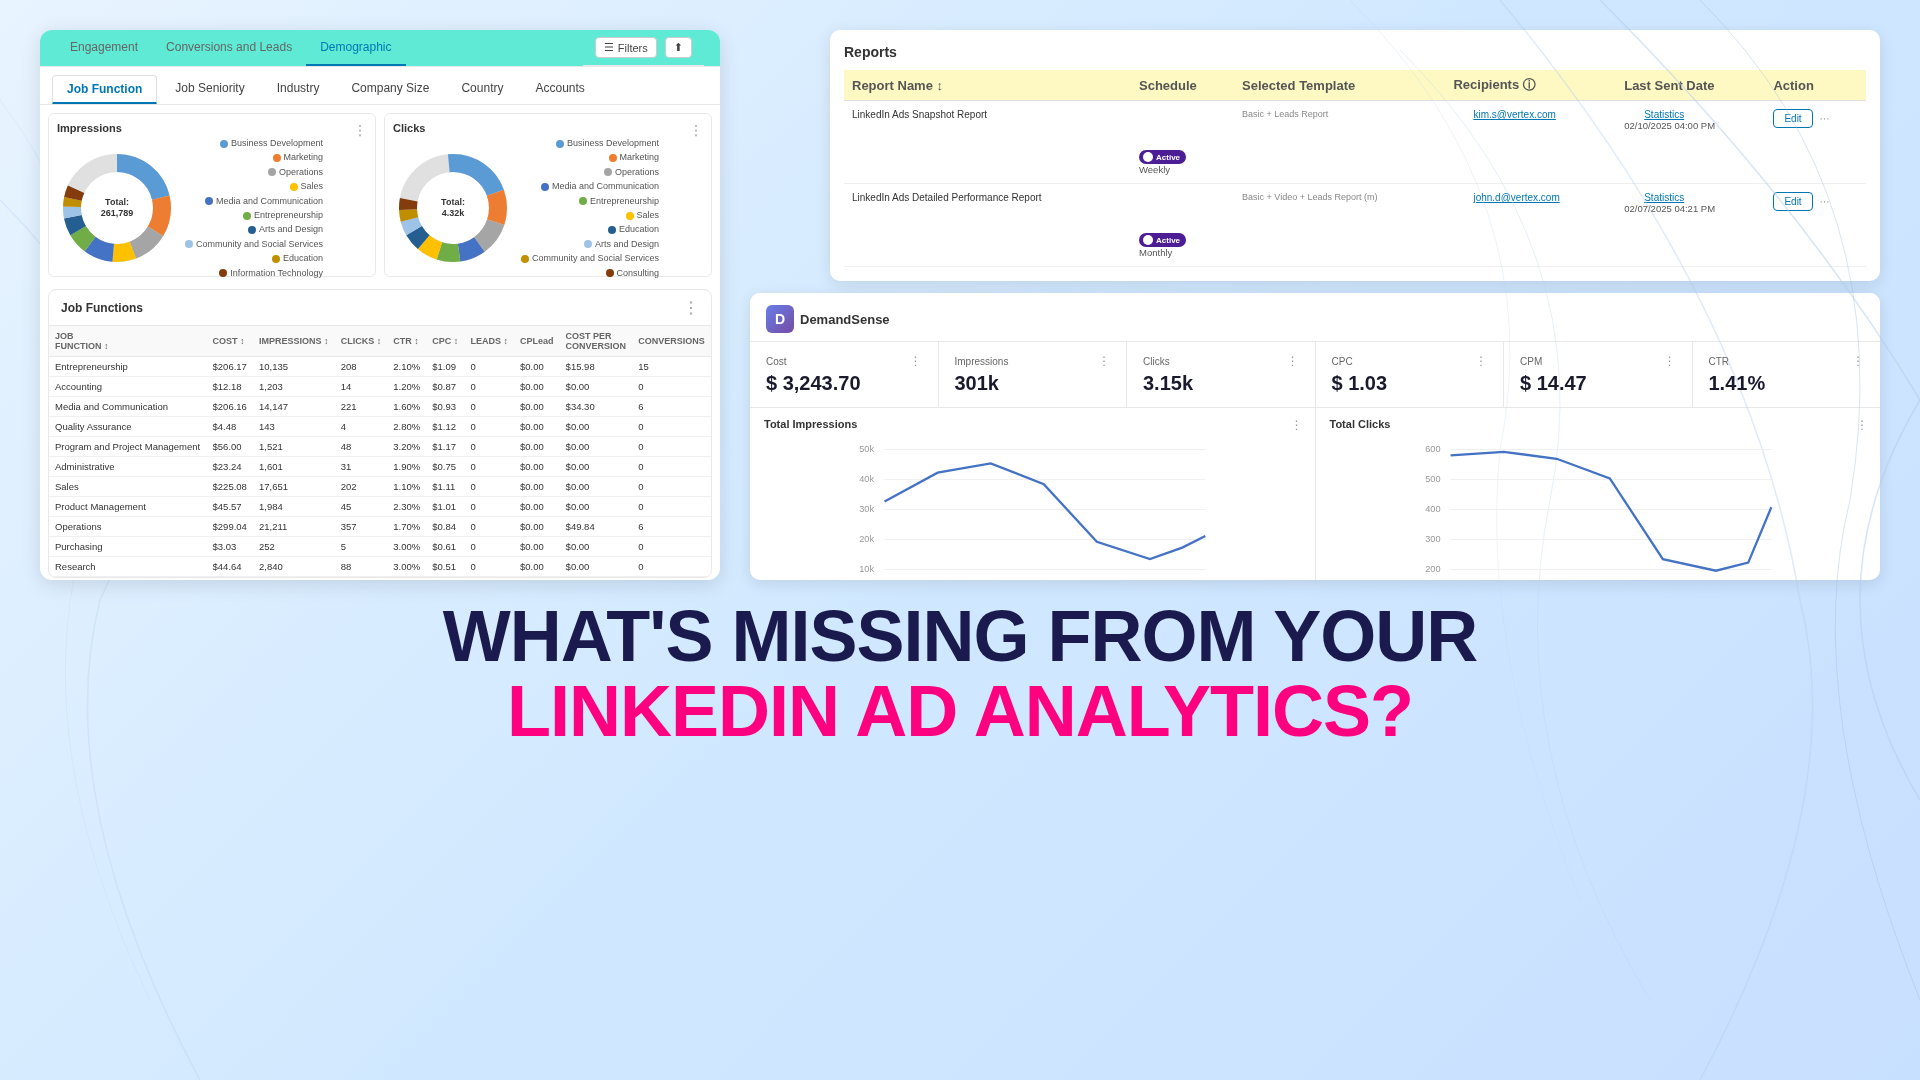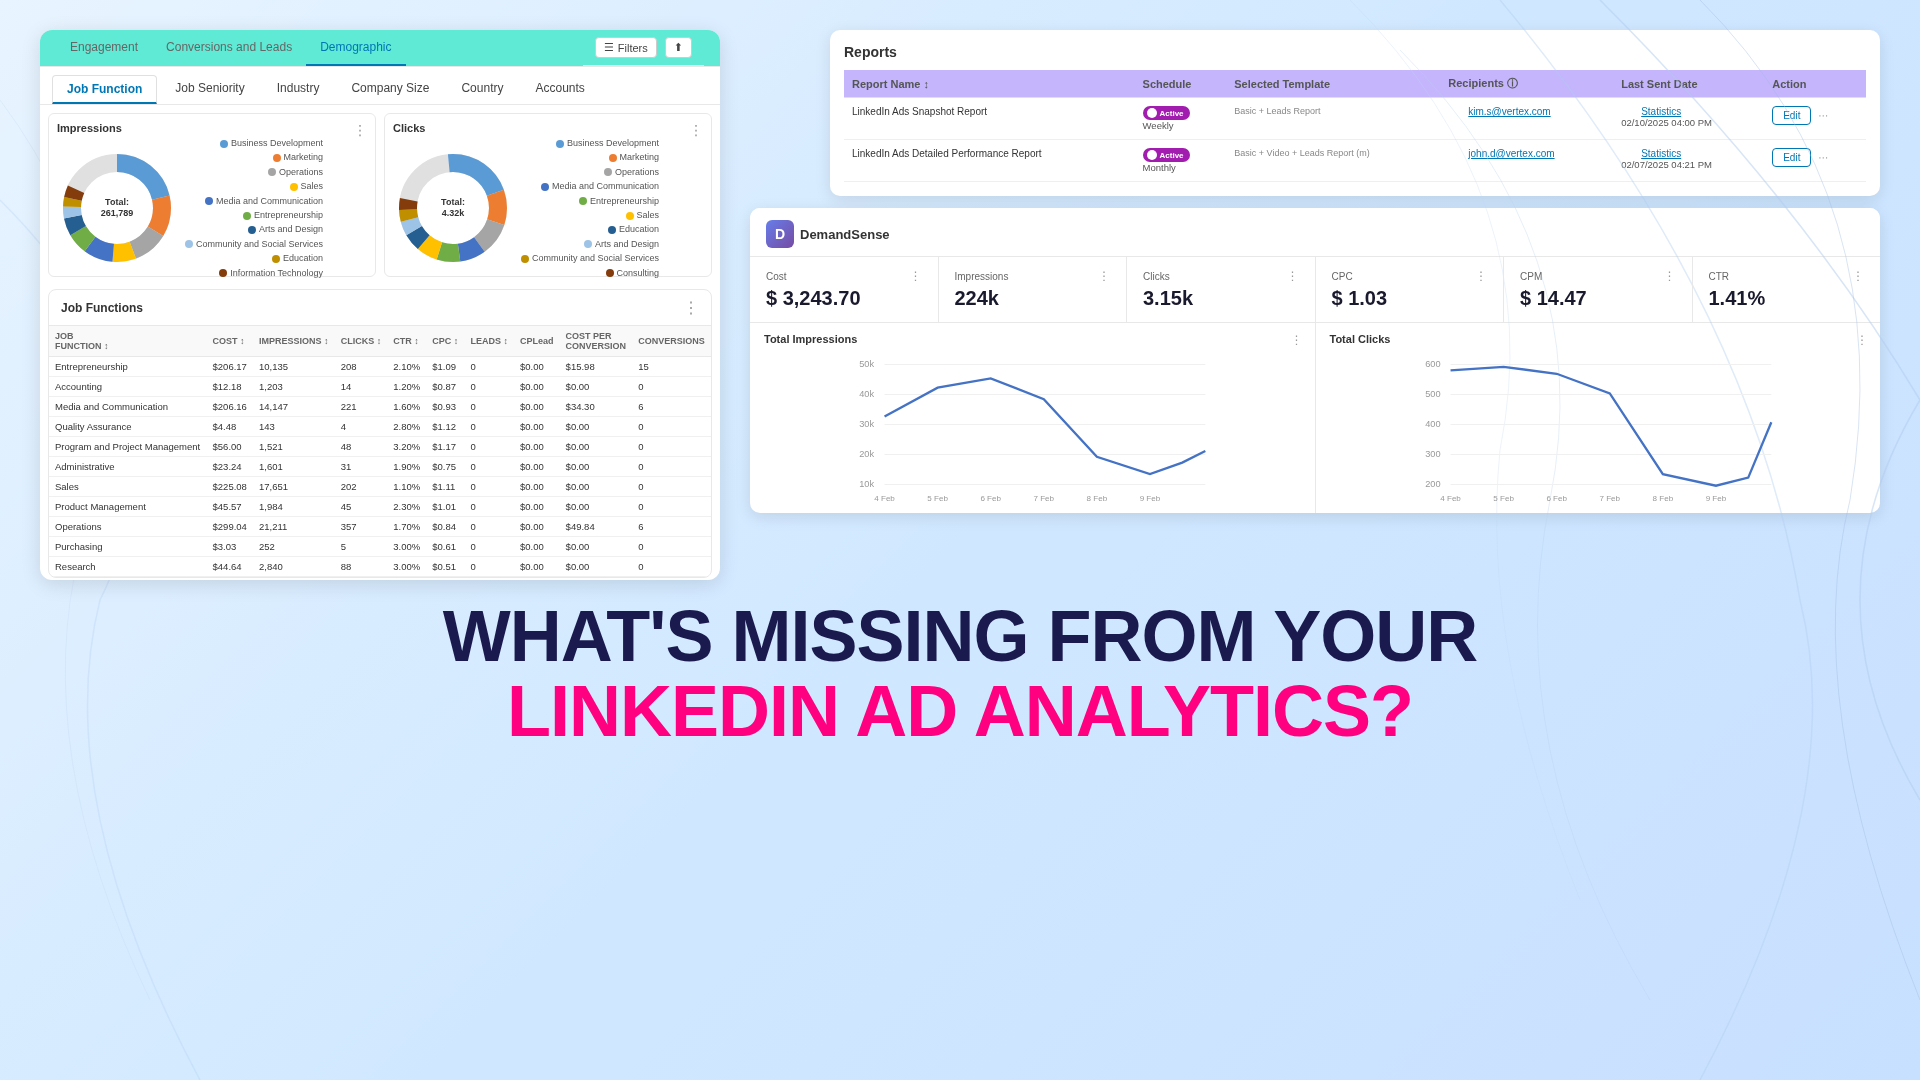--- a/index.html
+++ b/index.html
@@ -214,27 +214,27 @@
       font-weight: 600;
       color: #333;
       margin-bottom: 10px;
     }
     .reports-table {
       width: 100%;
       font-size: 10px;
       border-collapse: collapse;
     }
     .reports-table th {
-      background: #c4b5fd;
+      background: #fef9c3;
       padding: 6px 8px;
       text-align: left;
       color: #555;
       font-weight: 600;
       border-bottom: 1px solid #e0e0e0;
-      font-size: 11px;
+      font-size: 13px;
     }
     .reports-table td {
       padding: 8px 8px;
       border-bottom: 1px solid #efefef;
       vertical-align: top;
       font-size: 10px;
     }
     .report-name {
       font-weight: 500;
       color: #333;
@@ -387,27 +387,28 @@
       font-weight: 900;
       color: #ff0080;
       letter-spacing: -1px;
       line-height: 1.1;
       text-transform: uppercase;
     }
 
     .toggle-on {
       display: inline-flex;
       align-items: center;
-      background: #a21caf;
+      background: #4c1d95;
       border-radius: 10px;
       padding: 2px 6px 2px 4px;
       gap: 3px;
       font-size: 8px;
       color: white;
       font-weight: 600;
+      margin-top: 41px;
     }
     .toggle-circle {
       width: 10px; height: 10px;
       background: white;
       border-radius: 50%;
     }
   </style>
 </head>
 <body>
 
@@ -768,21 +769,21 @@
             <span>Cost</span>
             <span class="metric-more">⋮</span>
           </div>
           <div class="metric-value">$ 3,243.70</div>
         </div>
         <div class="metric-cell">
           <div class="metric-label">
             <span>Impressions</span>
             <span class="metric-more">⋮</span>
           </div>
-          <div class="metric-value">224k</div>
+          <div class="metric-value">301k</div>
         </div>
         <div class="metric-cell">
           <div class="metric-label">
             <span>Clicks</span>
             <span class="metric-more">⋮</span>
           </div>
           <div class="metric-value">3.15k</div>
         </div>
         <div class="metric-cell">
           <div class="metric-label">

